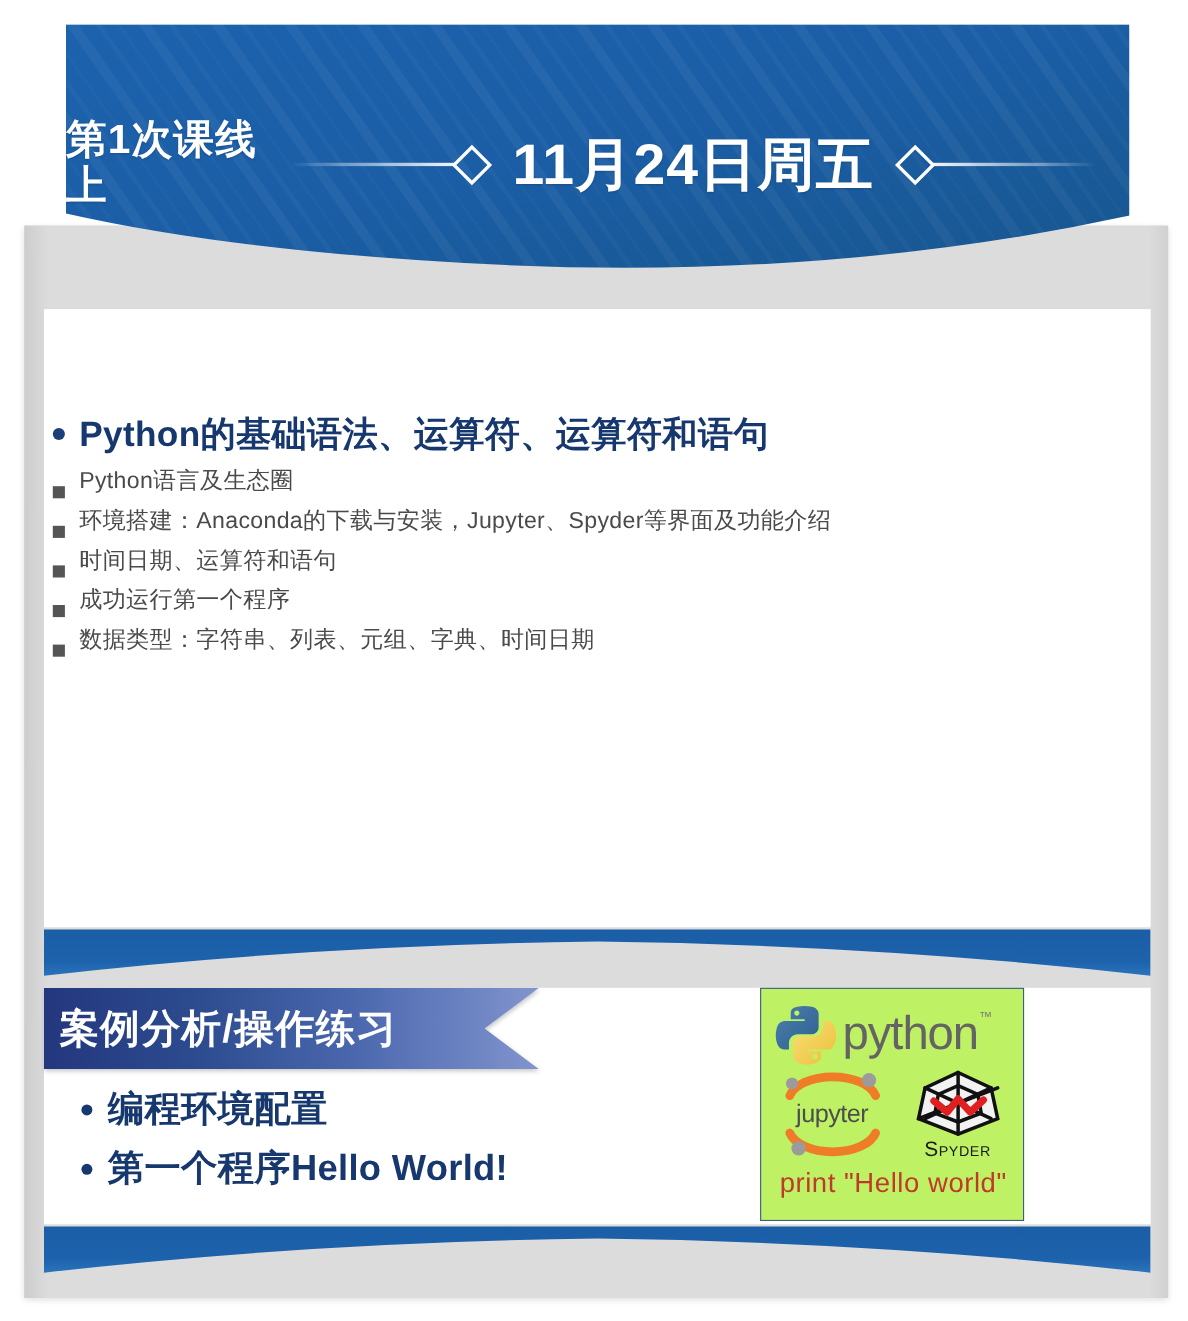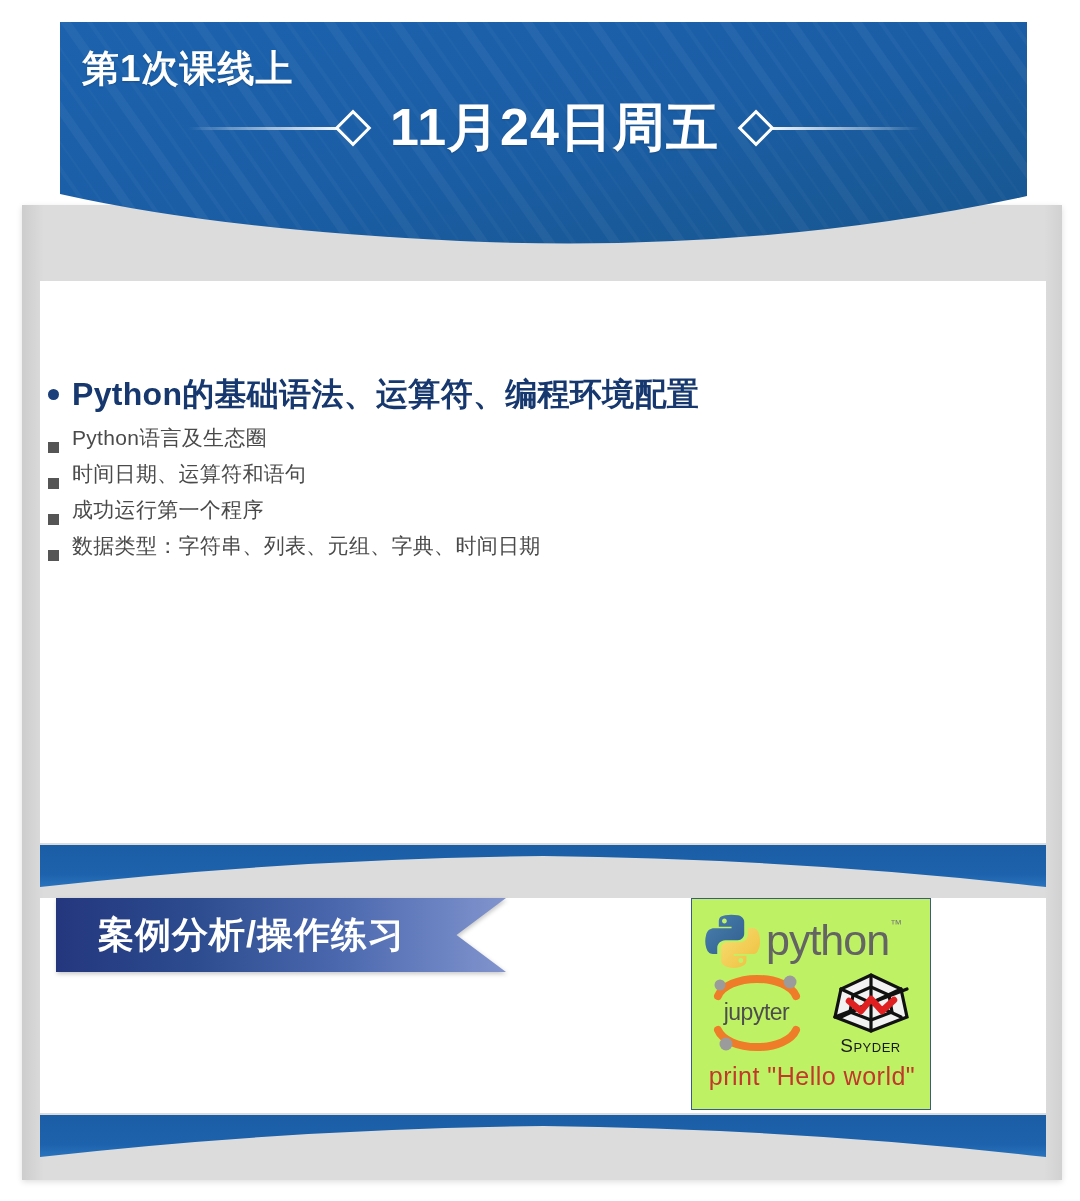--- a/index.html
+++ b/index.html
@@ -29,25 +29,24 @@
     overflow: hidden;
   }
   #header-banner .hb-svg { position: absolute; inset: 0; }
 
   #header-text-stack {
     position: absolute;
     left: 0; top: 0;
     width: 967px;
     height: 225px;
     display: flex;
-    flex-direction: column;
+    align-items: center;
     justify-content: flex-start;
     padding-top: 26px;
     pointer-events: none;
-    padding-left: 22px;
   }
 
   .hdr-line1 {
     color: #ffffff;
     font-size: 37px;
     font-weight: bold;
     letter-spacing: 1px;
     line-height: 1.12;
     text-shadow: 0 1px 2px rgba(0,0,0,.18);
   }
@@ -214,26 +213,25 @@
   #card-cases {
     position: absolute;
     left: 40px;
     top: 898px;
     width: 1006px;
     height: 215px;
     background: #ffffff;
   }
 
   #ribbon-cases {
-    left: 56px;
+    left: 40px;
     top: 898px;
     width: 450px;
     height: 74px;
     z-index: 5;
-    padding-left: 28px;
   }
   #ribbon-cases .ribbon-bg {
     position: absolute; inset: 0;
     background: linear-gradient(to right, #24377e 0%, #2c4b8e 30%, #4a67ad 62%, #6f86c4 88%, #8294cd 100%);
     clip-path: polygon(0 0, 100% 0, 89% 50%, 100% 100%, 0 100%);
   }
   #ribbon-cases .ribbon-label {
     position: relative;
     z-index: 2;
     font-size: 36px;
@@ -388,25 +386,29 @@
       </div>
     </div>
   </div>
 
   <div id="card-topics"></div>
 
 
   <div id="topics-list">
     <div class="topic-item primary">
       <span class="topic-bullet"></span>
-      <span class="topic-text">Python的基础语法、运算符、编程环境配置</span>
+      <span class="topic-text">Python的基础语法、运算符、运算符和语句</span>
     </div>
     <div class="topic-item secondary">
       <span class="topic-bullet"></span>
       <span class="topic-text">Python语言及生态圈</span>
+    </div>
+    <div class="topic-item secondary">
+      <span class="topic-bullet"></span>
+      <span class="topic-text">环境搭建：Anaconda的下载与安装，Jupyter、Spyder等界面及功能介绍</span>
     </div>
     <div class="topic-item secondary">
       <span class="topic-bullet"></span>
       <span class="topic-text">时间日期、运算符和语句</span>
     </div>
     <div class="topic-item secondary">
       <span class="topic-bullet"></span>
       <span class="topic-text">成功运行第一个程序</span>
     </div>
     <div class="topic-item secondary">
@@ -428,20 +430,30 @@
     </svg>
   </div>
 
   <div id="card-cases"></div>
 
   <div class="ribbon" id="ribbon-cases">
     <div class="ribbon-bg"></div>
     <span class="ribbon-label">案例分析/操作练习</span>
   </div>
 
+  <div id="cases-list">
+    <div class="case-item">
+      <span class="case-bullet"></span>
+      <span class="case-text">编程环境配置</span>
+    </div>
+    <div class="case-item">
+      <span class="case-bullet"></span>
+      <span class="case-text">第一个程序Hello World!</span>
+    </div>
+  </div>
 
   <div id="logo-box">
 
     <div id="logo-row-python">
       <svg width="56" height="56" viewBox="0 0 110 110">
         <defs>
           <linearGradient id="pyBlue" x1="0" y1="0" x2="1" y2="1">
             <stop offset="0%" stop-color="#4b80b0"></stop>
               <stop offset="100%" stop-color="#2f5e8c"></stop>
           </linearGradient>

